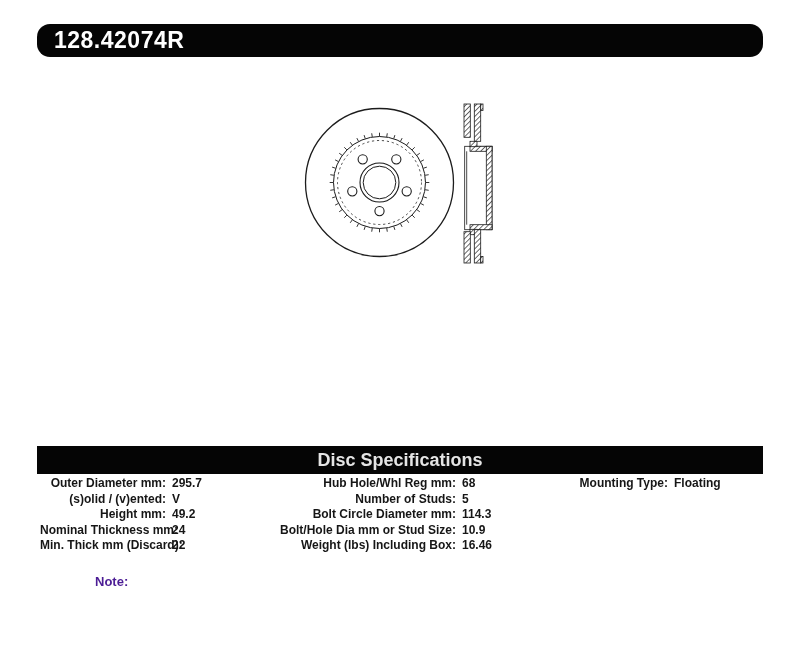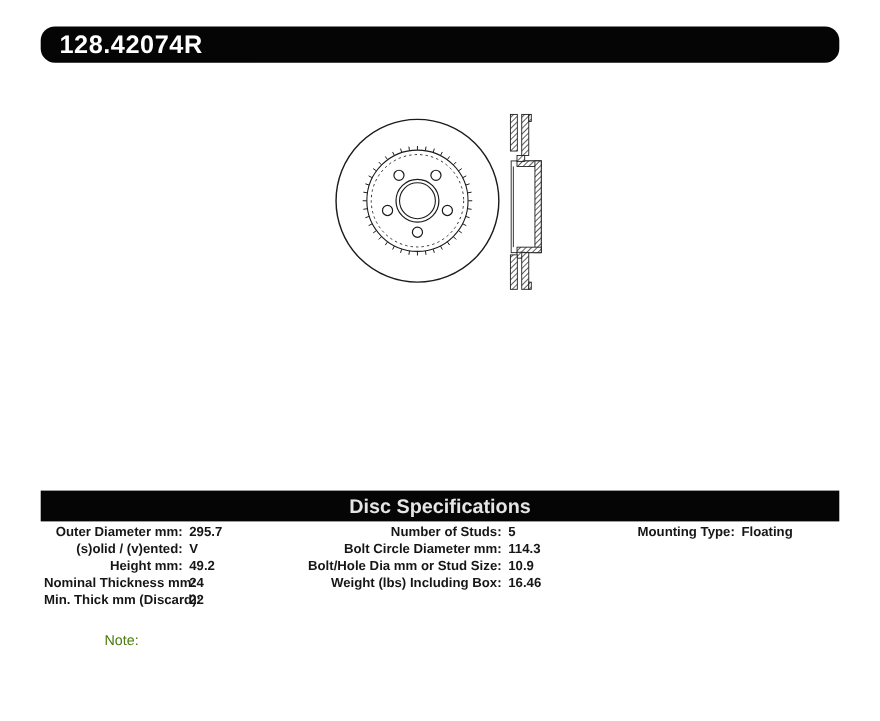--- a/index.html
+++ b/index.html
@@ -88,22 +88,22 @@
   #spec-col-1 .spec-label { width: 126px; }
   #spec-col-2 { left: 280px; }
   #spec-col-2 .spec-label { width: 176px; }
   #spec-col-3 { left: 536px; }
   #spec-col-3 .spec-label { width: 132px; }
   .note-label {
     position: absolute;
     left: 95px;
     top: 574px;
     font-size: 13px;
-    font-weight: normal;
-    color: #4d7c0f;
+    font-weight: bold;
+    color: #4c1d95;
   }
 </style>
 </head>
 <body>
 
 <div class="page">
 
   <div class="header-bar">
     <span class="part-number">128.42074R</span>
   </div>
@@ -216,20 +216,24 @@
         <span class="spec-label">Nominal Thickness mm:</span>
         <span class="spec-value">24</span>
       </div>
       <div class="spec-row">
         <span class="spec-label">Min. Thick mm (Discard):</span>
         <span class="spec-value">22</span>
       </div>
     </div>
   <div class="spec-col" id="spec-col-2">
       <div class="spec-row">
+        <span class="spec-label">Hub Hole/Whl Reg mm:</span>
+        <span class="spec-value">68</span>
+      </div>
+      <div class="spec-row">
         <span class="spec-label">Number of Studs:</span>
         <span class="spec-value">5</span>
       </div>
       <div class="spec-row">
         <span class="spec-label">Bolt Circle Diameter mm:</span>
         <span class="spec-value">114.3</span>
       </div>
       <div class="spec-row">
         <span class="spec-label">Bolt/Hole Dia mm or Stud Size:</span>
         <span class="spec-value">10.9</span>

